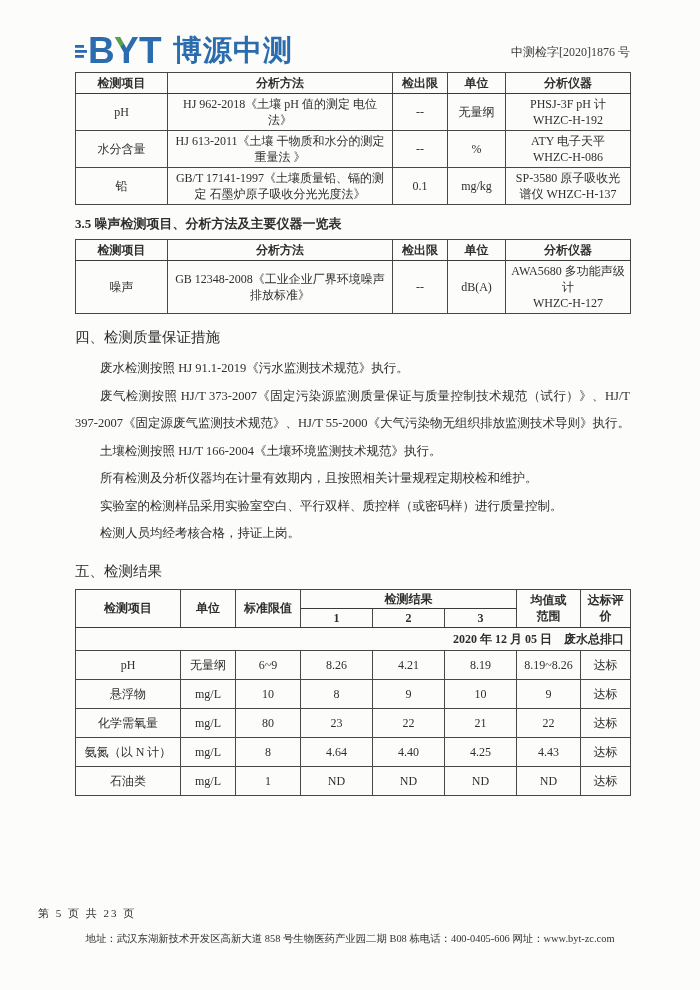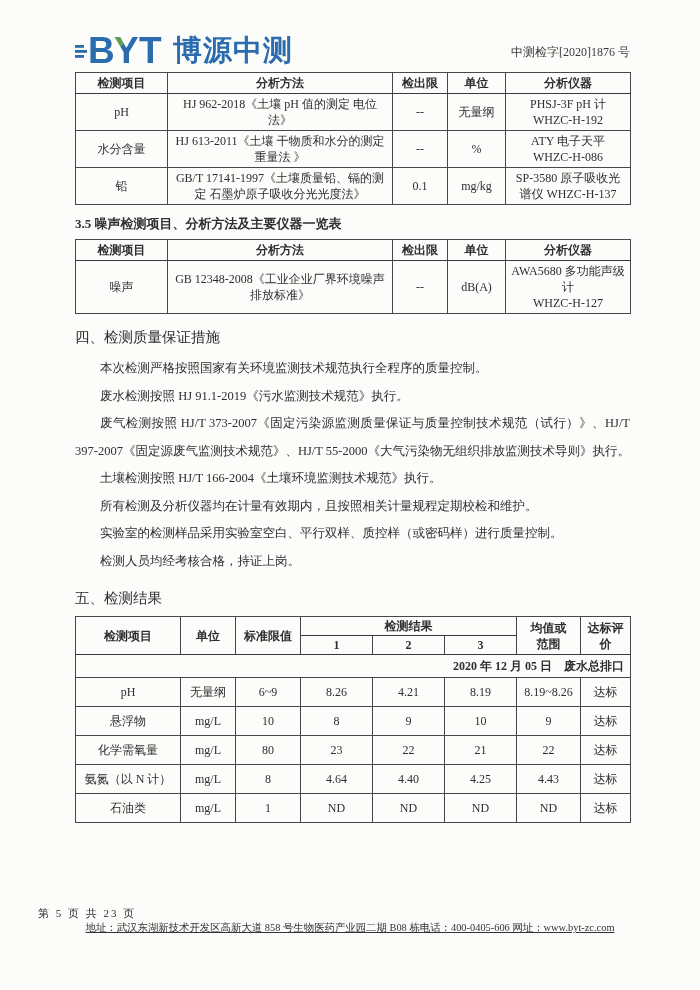--- a/index.html
+++ b/index.html
@@ -48,21 +48,21 @@
   .tbl-method td{height:34px;}
   .subhead th{padding:1px 4px;}
   .date-row td{text-align:right;font-weight:bold;padding:3px 6px;}
   .t1 tbody.data td{height:29px;}
   .caption{text-align:center;font-size:13px;font-weight:bold;margin:8px 0 6px;}
   
   .paras p{font-size:12.5px;line-height:27.5px;text-indent:2em;text-align:justify;}
   
   .footer{position:absolute;left:38px;right:38px;top:906px;}
   .pageno{text-align:left;font-size:11px;letter-spacing:2px;}
-  .address{text-align:center;font-size:10.4px;color:#333;text-decoration:underline;}
+  .address{text-align:center;font-size:10.4px;margin-top:11px;color:#333;}
 </style>
 </head>
 <body>
 
 <div class="page">
 
   <div class="hdr">
     <div class="logo">
       <svg width="92" height="40" viewBox="0 0 92 40">
         <defs>
@@ -156,21 +156,20 @@
           <td>--</td>
           <td>dB(A)</td>
           <td>AWA5680 多功能声级计
 WHZC-H-127</td>
         </tr>
       </tbody>
   </table>
 
   <div class="sec-lg">四、检测质量保证措施</div>
   <div class="paras">
-      <p>本次检测严格按照国家有关环境监测技术规范执行全程序的质量控制。</p>
       <p>废水检测按照 HJ 91.1-2019《污水监测技术规范》执行。</p>
       <p>废气检测按照 HJ/T 373-2007《固定污染源监测质量保证与质量控制技术规范（试行）》、HJ/T 397-2007《固定源废气监测技术规范》、HJ/T 55-2000《大气污染物无组织排放监测技术导则》执行。</p>
       <p>土壤检测按照 HJ/T 166-2004《土壤环境监测技术规范》执行。</p>
       <p>所有检测及分析仪器均在计量有效期内，且按照相关计量规程定期校检和维护。</p>
       <p>实验室的检测样品采用实验室空白、平行双样、质控样（或密码样）进行质量控制。</p>
       <p>检测人员均经考核合格，持证上岗。</p>
     </div>
 
   <div class="sec-lg">五、检测结果</div>
 

